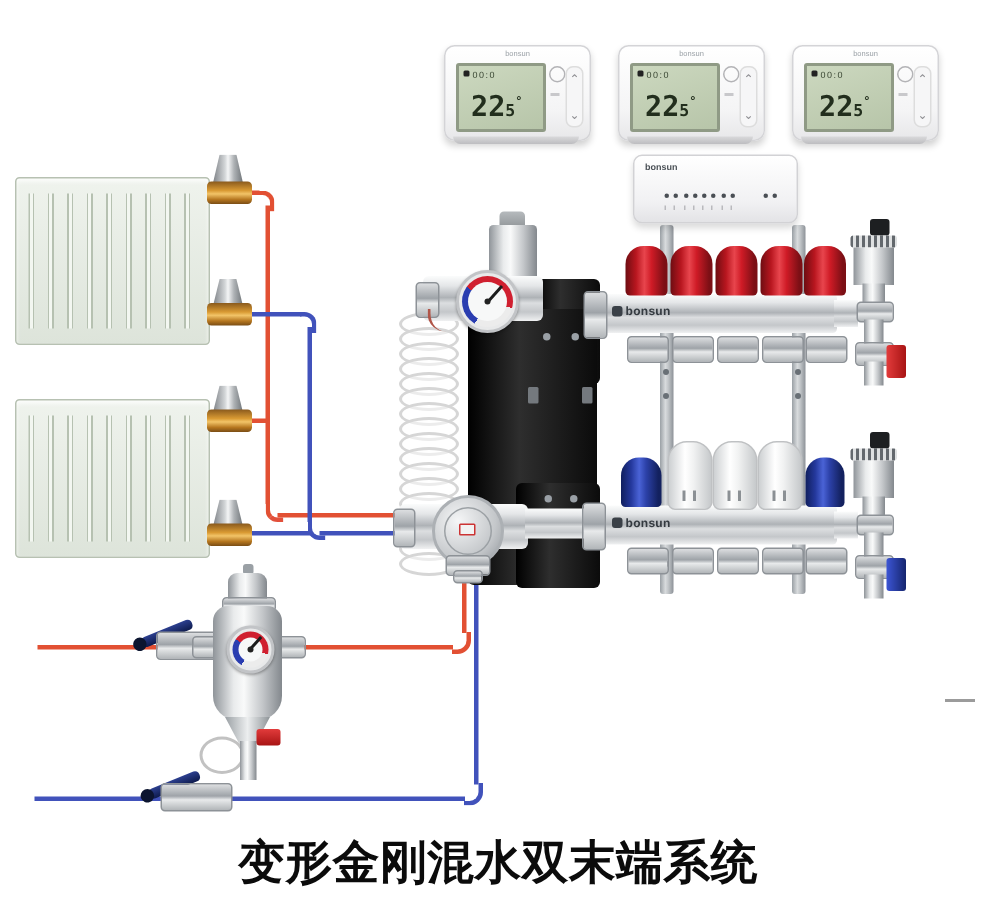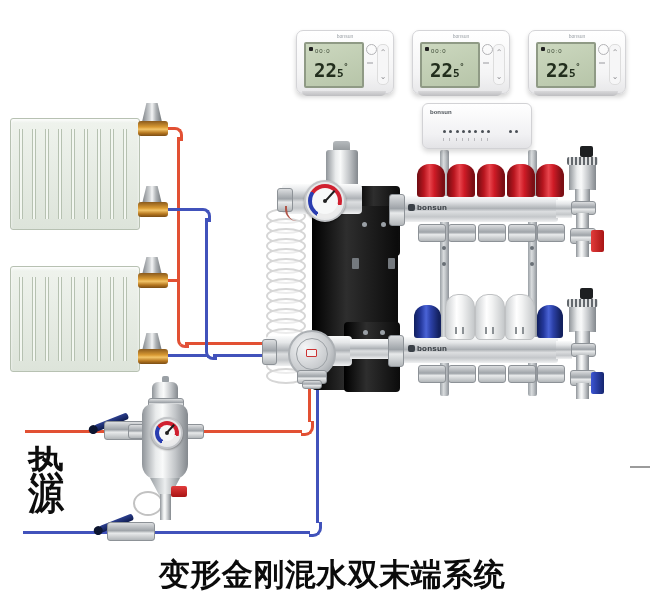--- a/index.html
+++ b/index.html
@@ -103,21 +103,20 @@
 
   <div class="abs scap" style="left:142px;top:103px;width:20px;height:19px;"></div>
   <div class="abs brass" style="left:138px;top:121px;width:30px;height:15px;"></div>
   <div class="abs scap" style="left:142px;top:186px;width:20px;height:18px;"></div>
   <div class="abs brass" style="left:138px;top:202px;width:30px;height:15px;"></div>
   <div class="abs scap" style="left:142px;top:257px;width:20px;height:18px;"></div>
   <div class="abs brass" style="left:138px;top:273px;width:30px;height:15px;"></div>
   <div class="abs scap" style="left:142px;top:333px;width:20px;height:18px;"></div>
   <div class="abs brass" style="left:138px;top:349px;width:30px;height:15px;"></div>
 
-  <div class="abs vlabel" style="left:26px;top:446px;width:40px;font-size:36px;line-height:34px;word-break:break-all;text-align:center;">热源</div>
 
   <div class="abs bvhandle" style="left:92px;top:412px;width:36px;height:7px;transform:rotate(-22deg);transform-origin:100% 50%;"></div>
   <div class="abs nut" style="left:104px;top:421px;width:46px;height:17px;"></div>
 
   <div class="abs bvhandle" style="left:97px;top:513px;width:36px;height:7px;transform:rotate(-22deg);transform-origin:100% 50%;"></div>
   <div class="abs nut" style="left:107px;top:522px;width:46px;height:17px;"></div>
 
   <div class="abs" style="left:162px;top:376px;width:7px;height:7px;background:#9aa0a5;border-radius:2px;"></div>
   <div class="abs chromeV" style="left:152px;top:382px;width:26px;height:18px;border-radius:6px 6px 0 0;"></div>
   <div class="abs nut" style="left:148px;top:398px;width:34px;height:8px;"></div>

